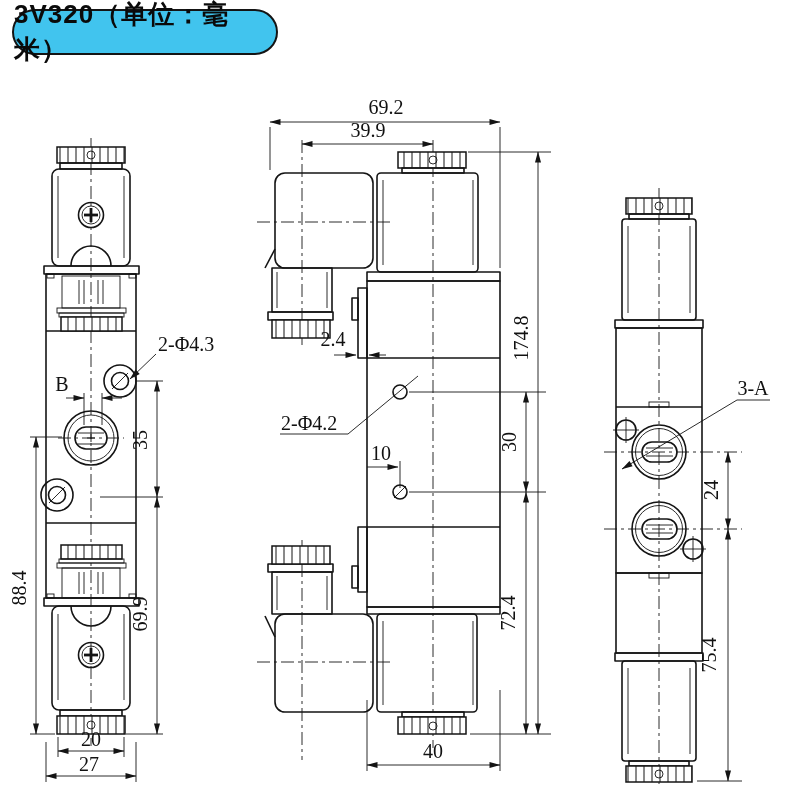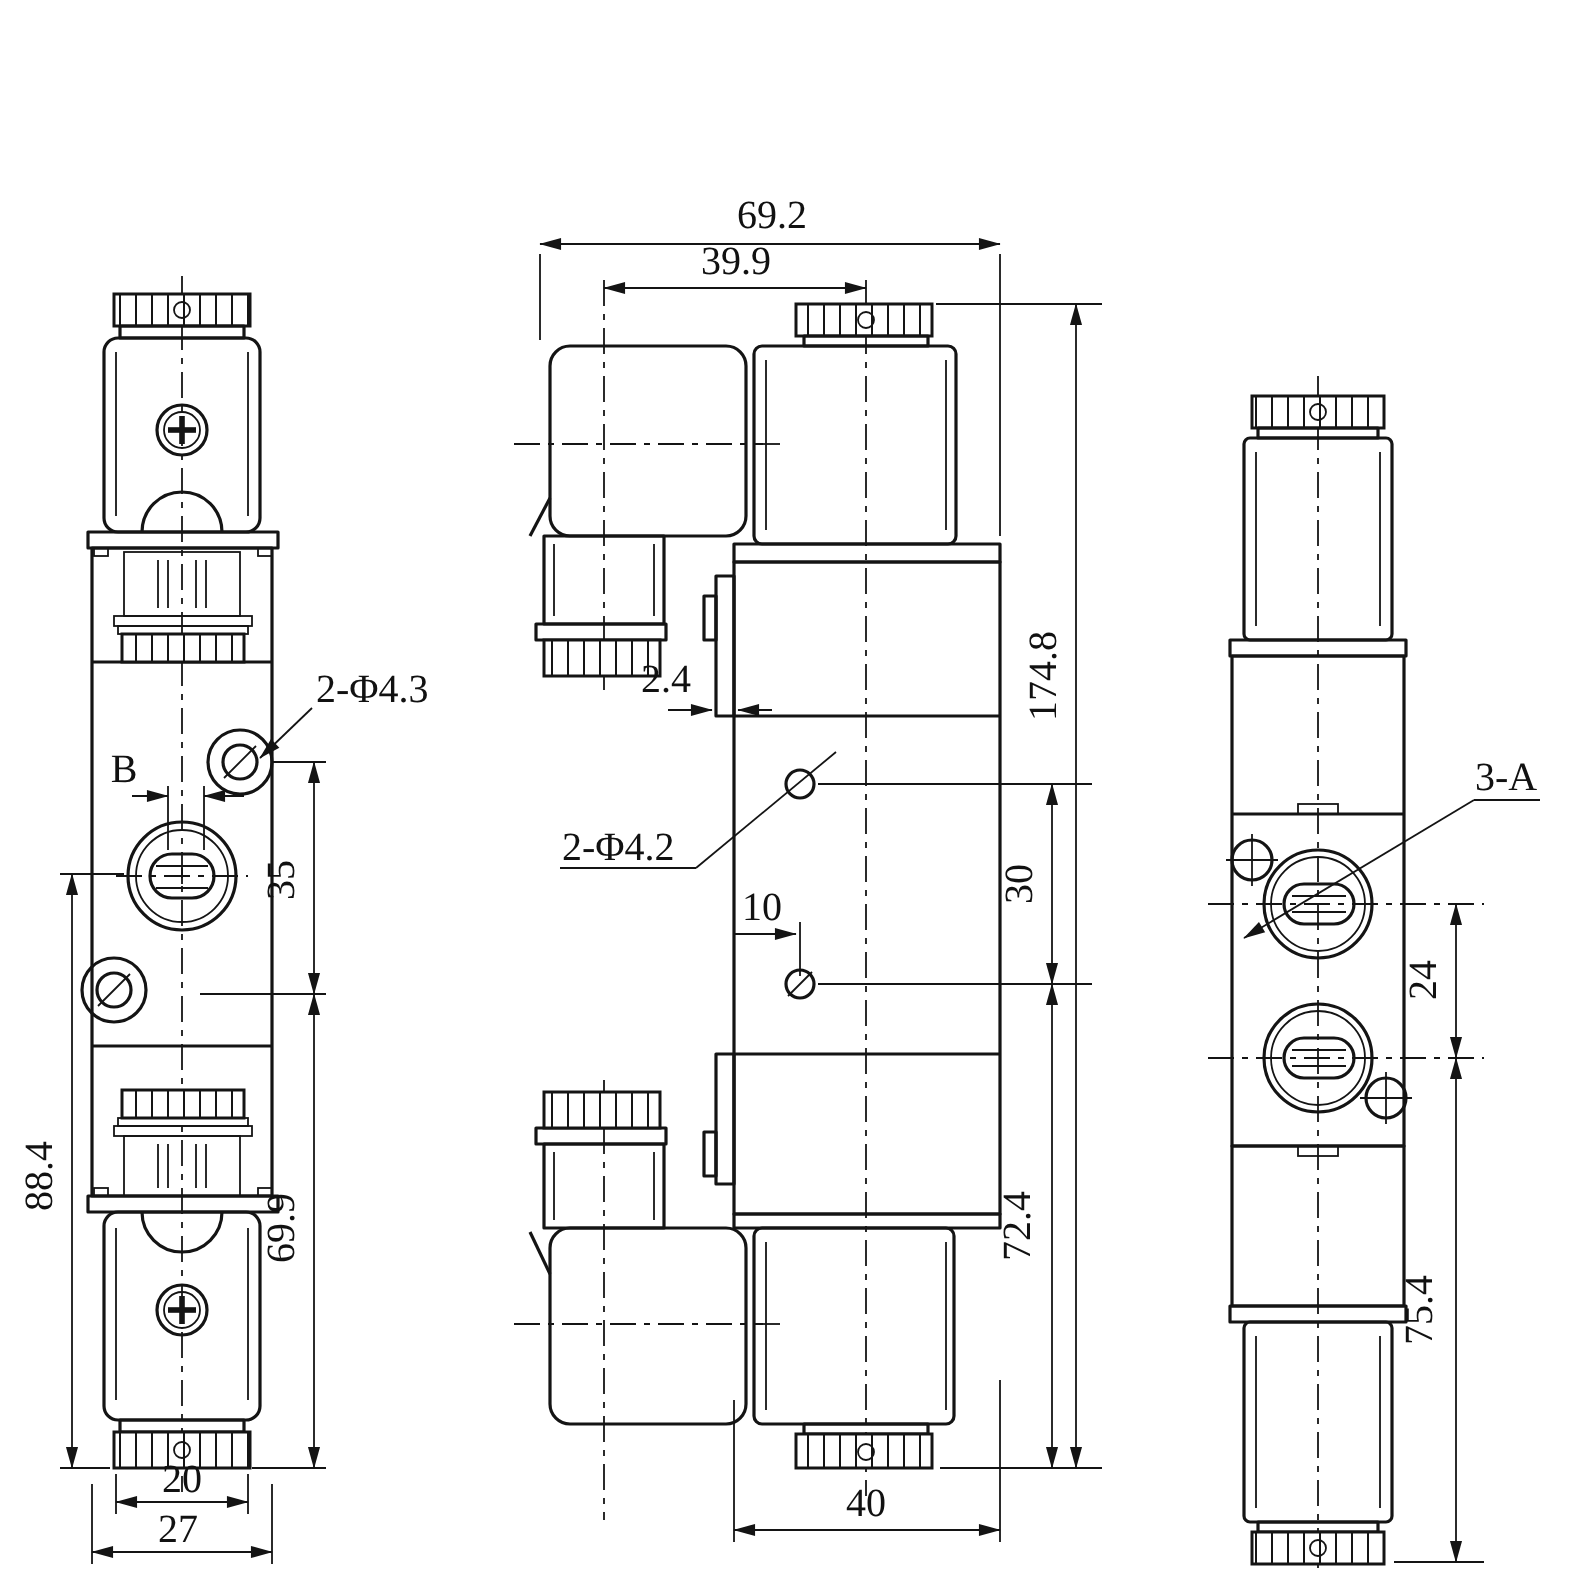--- a/index.html
+++ b/index.html
@@ -277,13 +277,16 @@
 
       <line class="t" x1="728" y1="452" x2="728" y2="529" marker-start="url(#arr)" marker-end="url(#arr)"></line>
       <text class="dim mid" transform="rotate(-90 718 490)" x="718" y="490">24</text>
 
       <line class="t" x1="697" y1="781" x2="742" y2="781"></line>
       <line class="t" x1="728" y1="529" x2="728" y2="781" marker-start="url(#arr)" marker-end="url(#arr)"></line>
       <text class="dim mid" transform="rotate(-90 716 655)" x="716" y="655">75.4</text>
     </g>
   </svg>
 
+  <div id="badge" style="background: rgb(65, 196, 238);">
+    <span>3V320（单位：毫米）</span>
+  </div>
 </div>
 
 </body></html>

